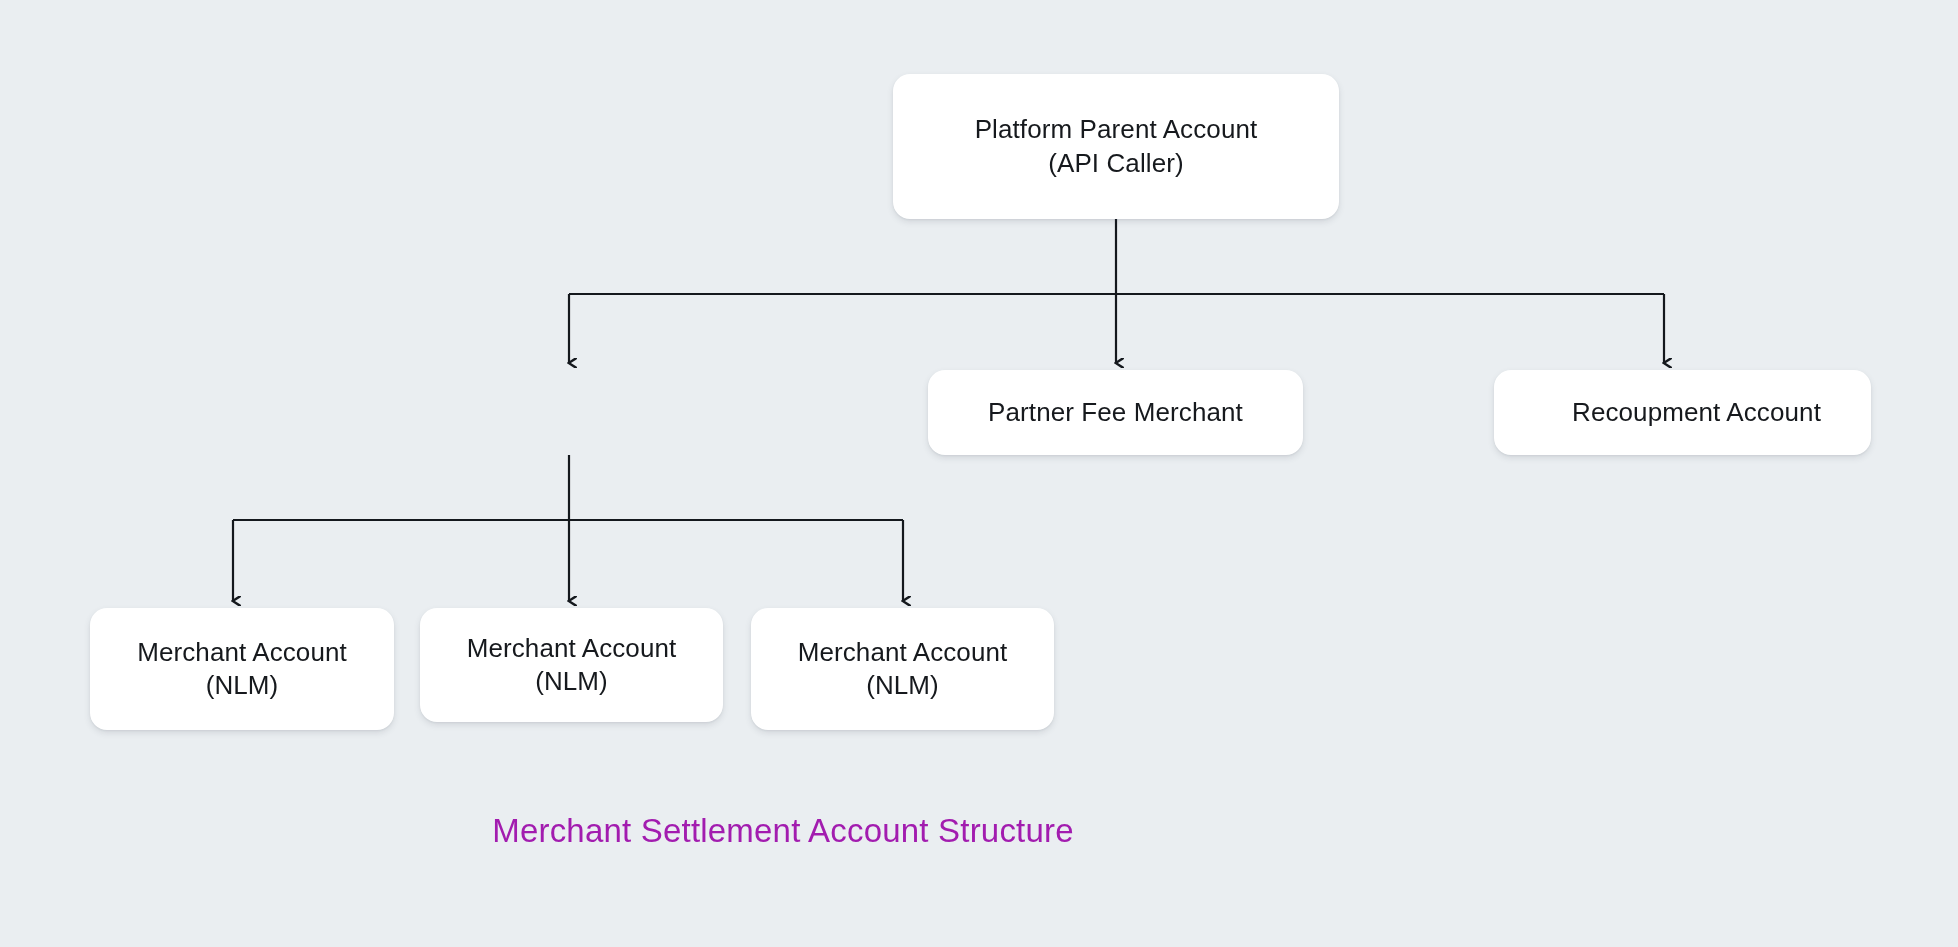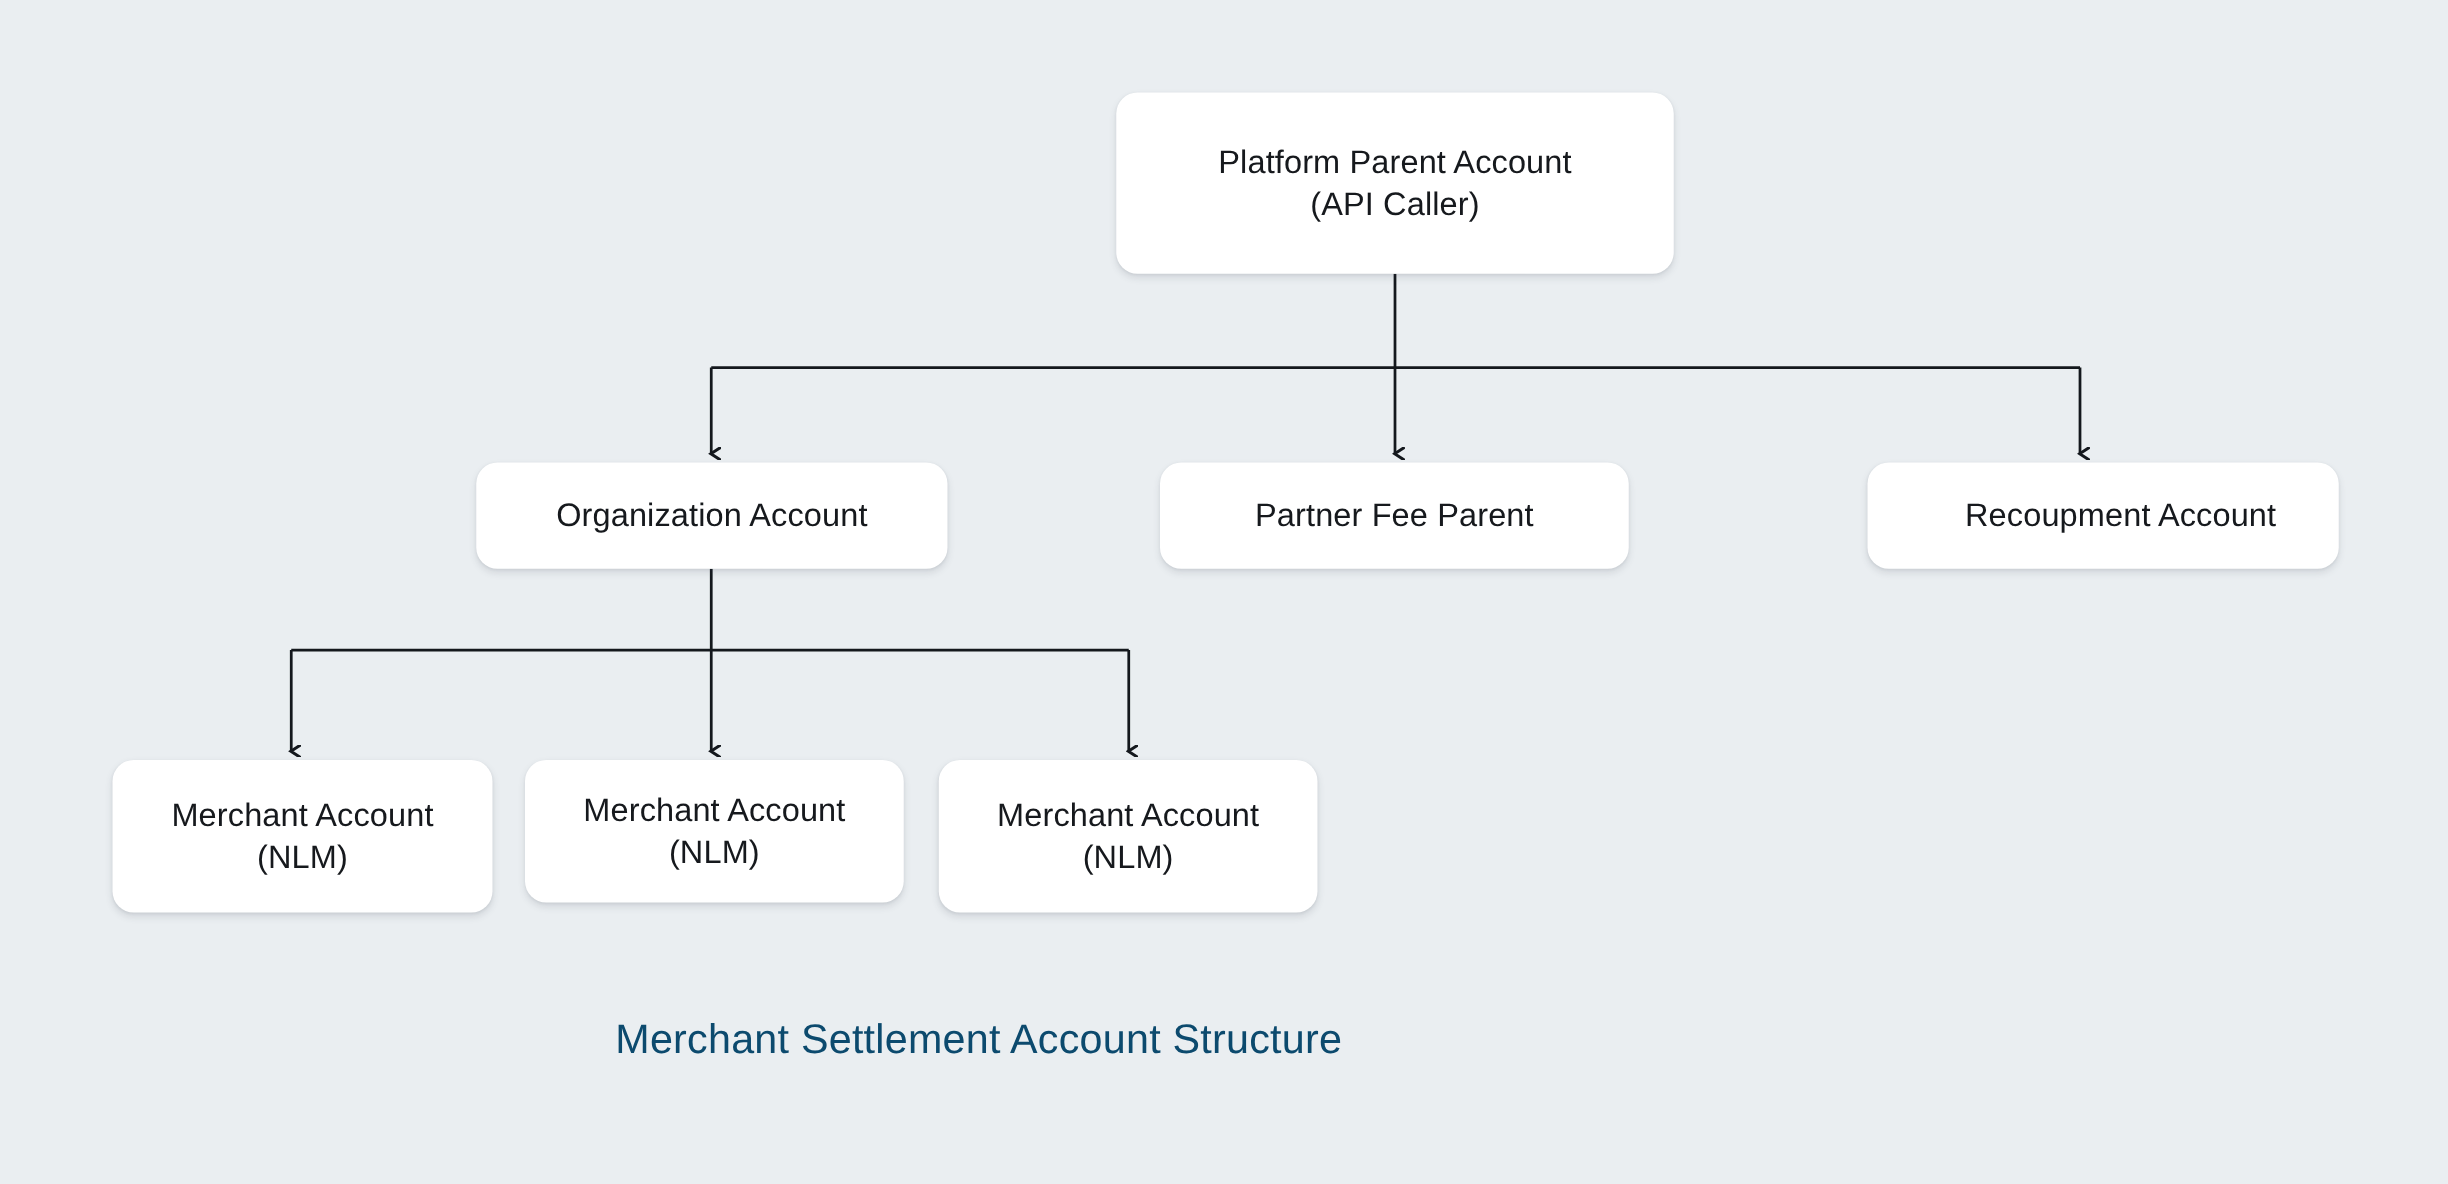--- a/index.html
+++ b/index.html
@@ -71,21 +71,21 @@
   #node-merchant-3 {
     left: 751px; top: 608px; width: 303px; height: 122px;
   }
   #diagram-title {
     position: absolute;
     left: 0;
     top: 812px;
     width: 1958px;
     text-align: center;
     font-size: 33px;
-    color: #0c4a6e;
+    color: #a21caf;
     letter-spacing: 0.2px;
   }
   #title-inner {
     display: inline-block;
     transform: translateX(-196px);
   }
 </style>
 </head>
 <body>
 
@@ -113,26 +113,23 @@
       <path d="M569,520 L569,601" marker-end="url(#arrowhead)"></path>
       <path d="M903,520 L903,601" marker-end="url(#arrowhead)"></path>
     </g>
   </svg>
 
   <div class="node" id="node-platform-parent">
     <span class="node-label">Platform Parent Account
 (API Caller)</span>
   </div>
 
-  <div class="node" id="node-organization">
-    <span class="node-label">Organization Account</span>
-  </div>
 
   <div class="node" id="node-partner-fee">
-    <span class="node-label">Partner Fee Parent</span>
+    <span class="node-label">Partner Fee Merchant</span>
   </div>
 
   <div class="node" id="node-recoupment">
     <span class="node-label">Recoupment Account</span>
   </div>
 
   <div class="node" id="node-merchant-1">
     <span class="node-label">Merchant Account
 (NLM)</span>
   </div>

